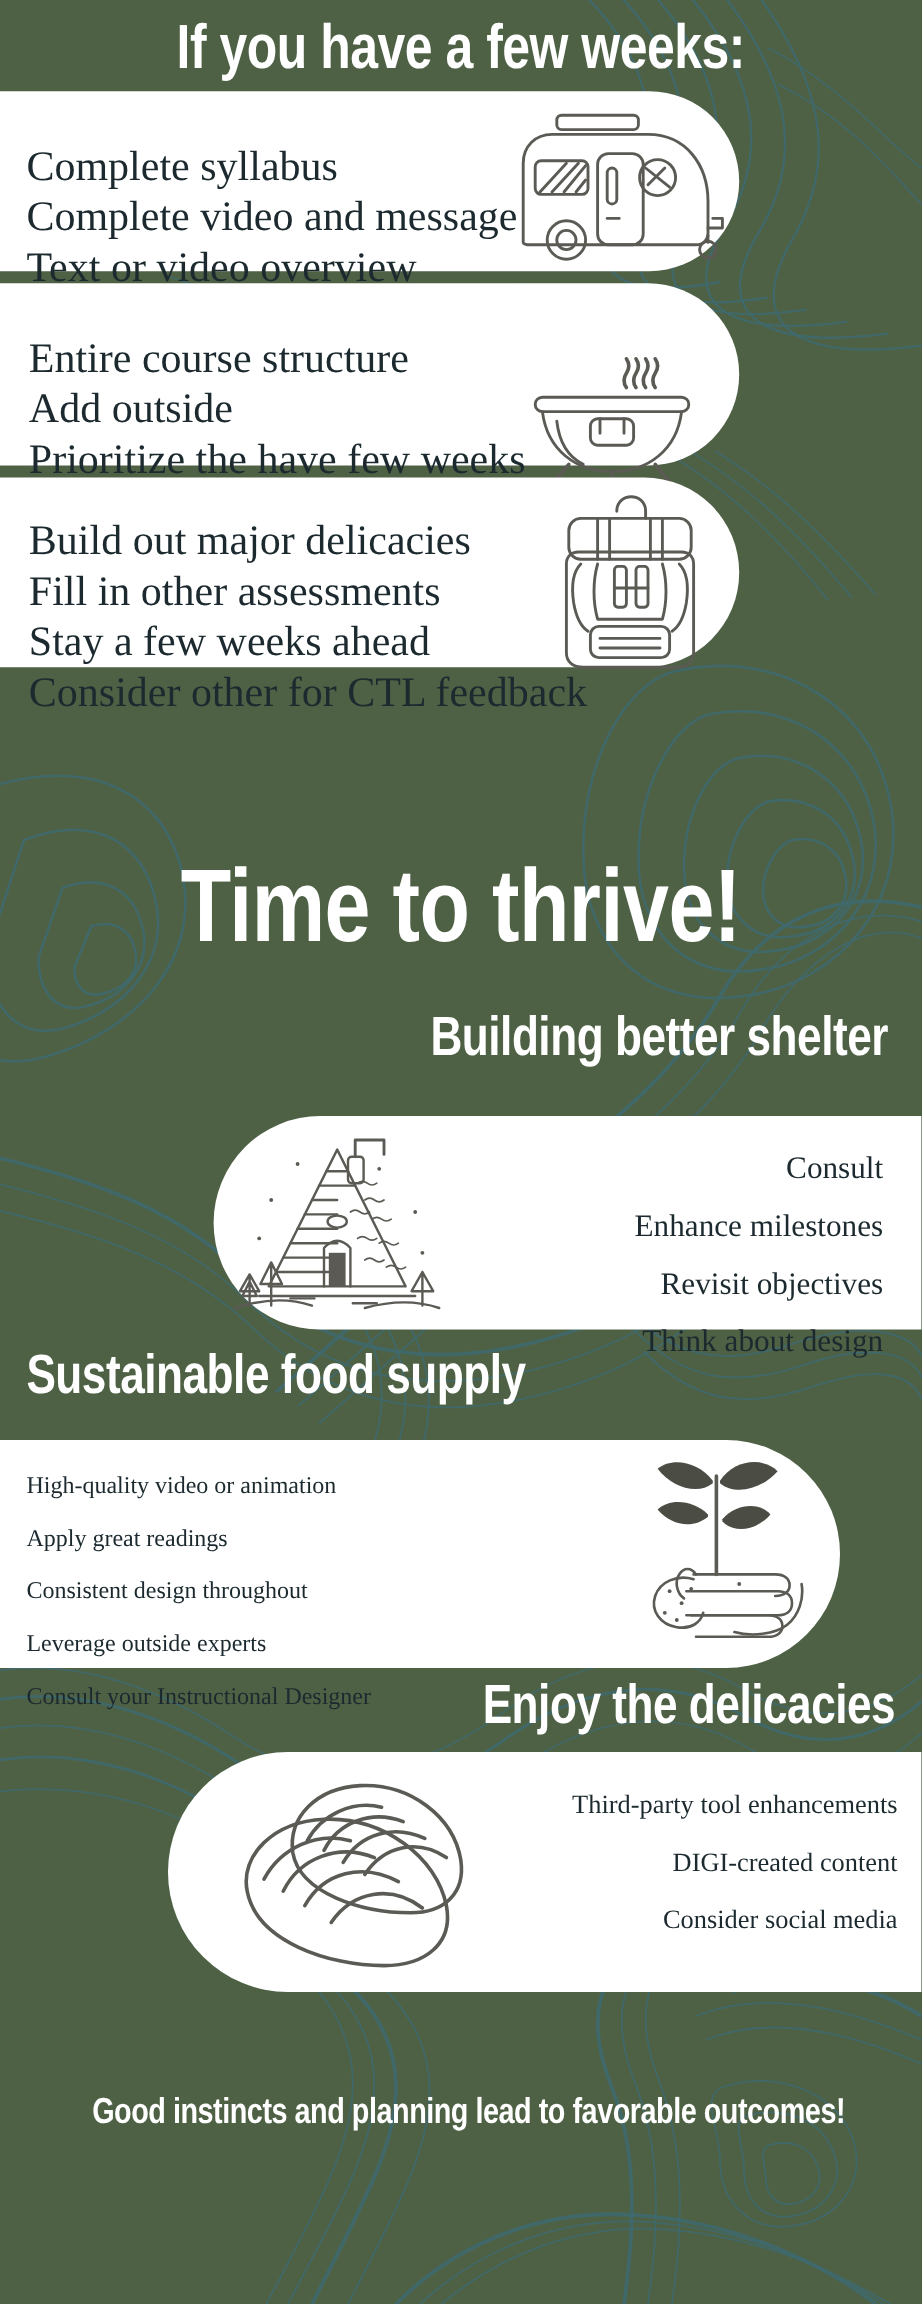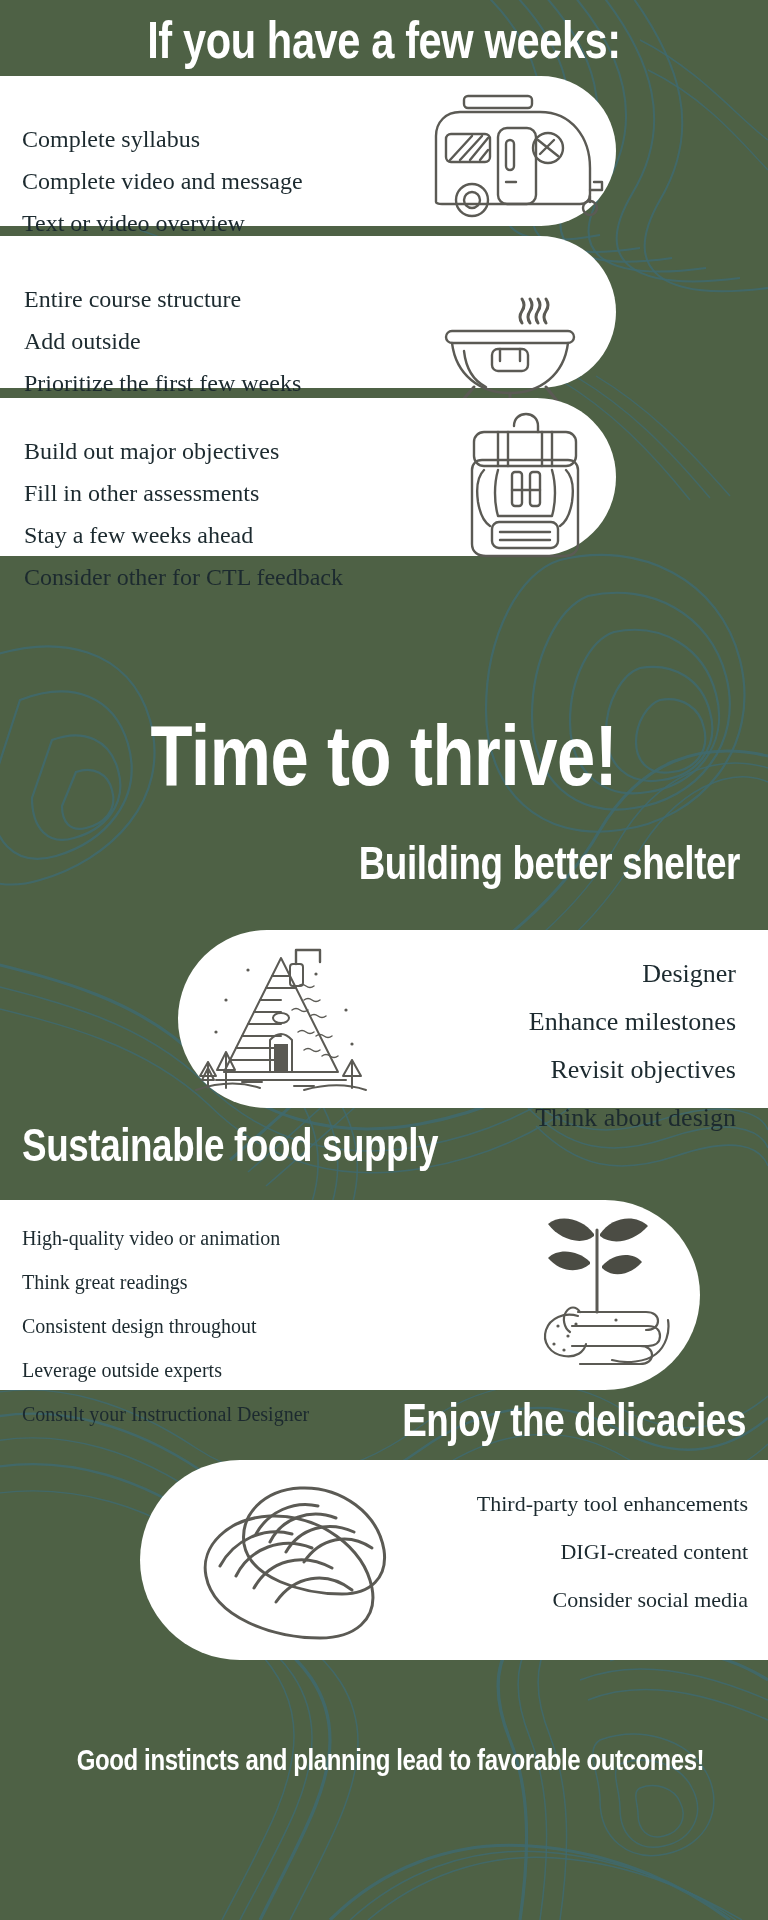--- a/index.html
+++ b/index.html
@@ -36,21 +36,21 @@
     background:#ffffff;
     left:0;
     box-sizing:border-box;
   }
   .card.left-open{ border-radius:0 160px 160px 0; }
 
   .lines{
     position:absolute;
     color:#1c2a2f;
     font-family:"Liberation Serif", serif;
-    font-size:24px;
+    font-size:35px;
     line-height:42px;
     white-space:nowrap;
   }
   .lines.rt{ text-align:right; }
 
   
   #card1 { top:76px;   width:616px; height:150px; }
   #card2 { top:236px;  width:616px; height:152px; }
   #card3 { top:398px;  width:616px; height:158px; }
   #card4 { top:930px;  left:178px; width:590px; height:178px; border-radius:160px 0 0 160px;}
@@ -199,42 +199,42 @@
       <path d="M170 100 L182 100 L182 92 L174 92"></path>
       <circle cx="170" cy="118" r="7"></circle>
       <path d="M170 106 L170 112"></path>
     </svg>
   </div>
 
   <div class="card left-open" id="card2"></div>
   <div class="lines" id="t2">
     <div>Entire course structure</div>
     <div>Add outside</div>
-    <div>Prioritize the first few weeks</div>
+    <div>Prioritize the have few weeks</div>
   </div>
   <div class="ill" id="ill-grill">
     <svg viewBox="0 0 160 125" fill="none" stroke="#5b5a54" stroke-width="2.4" stroke-linecap="round" stroke-linejoin="round">
       <path d="M92 4 Q96 10 92 16 Q88 22 92 28" stroke-width="3"></path>
       <path d="M100 4 Q104 10 100 16 Q96 22 100 28" stroke-width="3"></path>
       <path d="M108 4 Q112 10 108 16 Q104 22 108 28" stroke-width="3"></path>
       <path d="M116 4 Q120 10 116 16 Q112 22 116 28" stroke-width="3"></path>
       <rect x="16" y="36" width="128" height="12" rx="6"></rect>
       <path d="M22 48 C26 80 50 98 80 98 C110 98 134 80 138 48"></path>
       <path d="M34 56 C36 74 44 86 56 92"></path>
       <rect x="62" y="54" width="36" height="22" rx="6"></rect>
       <path d="M70 54 L70 66 M90 54 L90 66"></path>
       <path d="M44 92 L18 122" stroke-width="3"></path>
       <path d="M116 92 L140 122" stroke-width="3"></path>
       <path d="M80 98 L80 120" stroke-width="3"></path>
     </svg>
   </div>
 
   <div class="card left-open" id="card3"></div>
   <div class="lines" id="t3">
-    <div>Build out major objectives</div>
+    <div>Build out major delicacies</div>
     <div>Fill in other assessments</div>
     <div>Stay a few weeks ahead</div>
     <div>Consider other for CTL feedback</div>
   </div>
   <div class="ill" id="ill-pack">
     <svg viewBox="0 0 150 150" fill="none" stroke="#5b5a54" stroke-width="2.4" stroke-linecap="round" stroke-linejoin="round">
       <path d="M64 16 C64 8 70 4 76 4 C82 4 88 8 88 16 L88 22"></path>
       <rect x="24" y="22" width="102" height="34" rx="10"></rect>
       <path d="M48 22 L48 56 M58 22 L58 56 M92 22 L92 56 M102 22 L102 56"></path>
       <path d="M22 60 C22 54 26 50 32 50 L118 50 C124 50 128 54 128 60 L128 134 C128 142 122 146 114 146 L36 146 C28 146 22 142 22 134 Z"></path>
@@ -247,21 +247,21 @@
       <rect x="42" y="112" width="66" height="26" rx="7"></rect>
       <path d="M50 122 L100 122 M50 130 L100 130"></path>
     </svg>
   </div>
 
   <div class="head h-thrive">Time to thrive!</div>
   <div class="head h-shelter">Building better shelter</div>
 
   <div class="card" id="card4"></div>
   <div class="lines rt" id="t4">
-    <div>Designer</div>
+    <div>Consult</div>
     <div>Enhance milestones</div>
     <div>Revisit objectives</div>
     <div>Think about design</div>
   </div>
   <div class="ill" id="ill-shelter">
     <svg viewBox="0 0 190 160" fill="none" stroke="#5b5a54" stroke-width="2" stroke-linecap="round" stroke-linejoin="round">
       <path d="M95 18 L38 132 L152 132 Z"></path>
       <rect x="104" y="24" width="13" height="22" rx="3"></rect>
       <path d="M110 24 L110 10 L134 10 L134 22" stroke-width="2.4"></path>
 
@@ -309,21 +309,21 @@
           <circle cx="166" cy="104" r="1.6"></circle>
       </g>
     </svg>
   </div>
 
   <div class="head h-food">Sustainable food supply</div>
 
   <div class="card" id="card5"></div>
   <div class="lines" id="t5">
     <div>High-quality video or animation</div>
-    <div>Think great readings</div>
+    <div>Apply great readings</div>
     <div>Consistent design throughout</div>
     <div>Leverage outside experts</div>
     <div>Consult your Instructional Designer</div>
   </div>
   <div class="ill" id="ill-plant">
     <svg viewBox="0 0 150 170" fill="none" stroke="#5b5a54" stroke-width="2.2" stroke-linecap="round" stroke-linejoin="round">
       <g fill="#4b4c44" stroke="none">
         <path d="M74 34 C62 18 40 14 28 24 C40 40 62 46 74 36 Z"></path>
         <path d="M80 34 C92 16 116 14 128 26 C114 42 92 46 80 36 Z"></path>
         <path d="M70 62 C58 50 38 48 28 58 C40 72 58 74 70 64 Z"></path>

